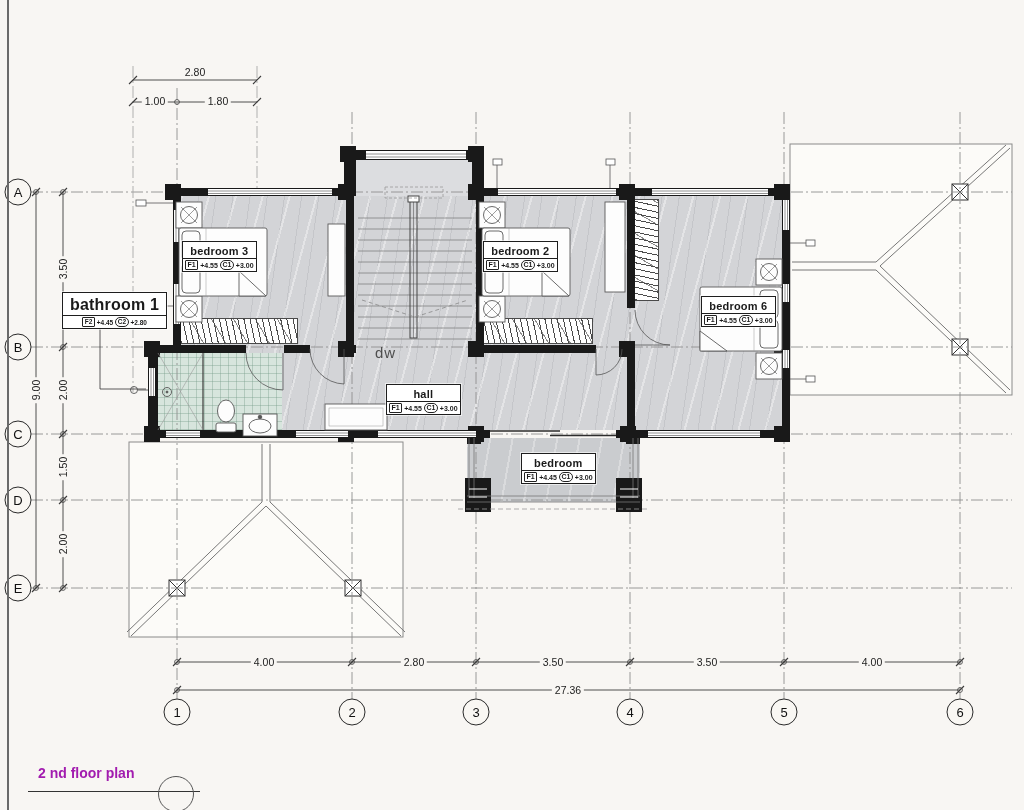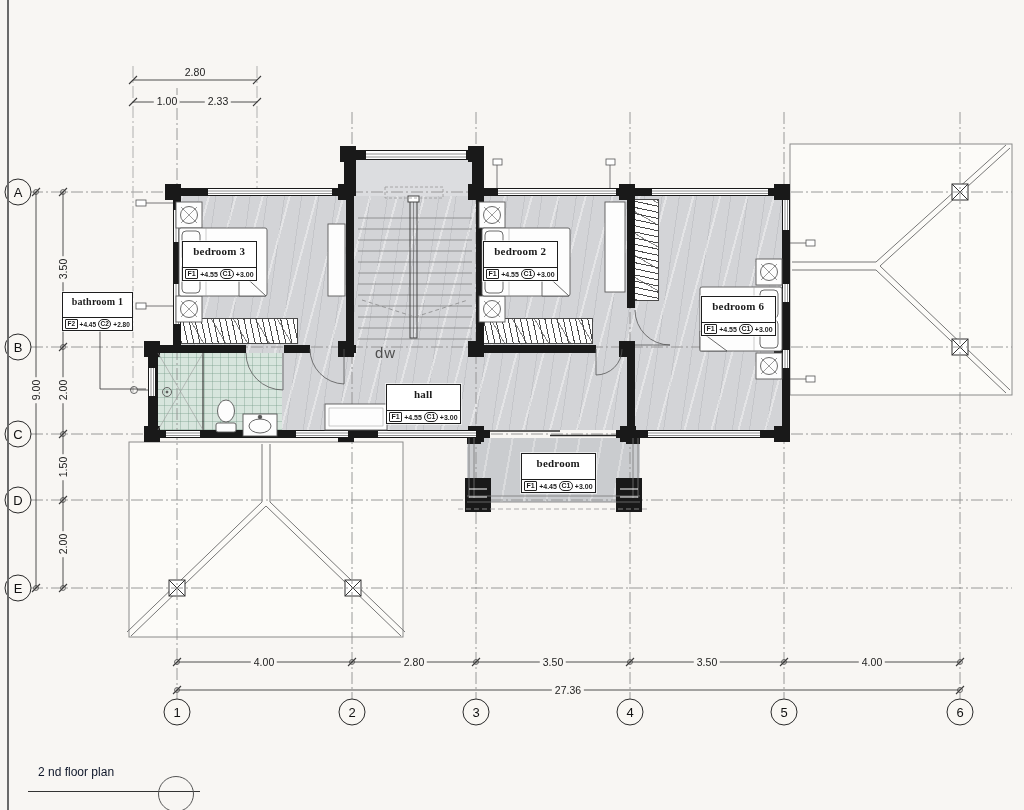--- a/index.html
+++ b/index.html
@@ -21,34 +21,34 @@
   .ward-h{background-image:repeating-linear-gradient(78deg,#4a4a4a 0 1px,transparent 1px 6px),
                            repeating-linear-gradient(60deg,#8a8a8a 0 1px,transparent 1px 19px);}
   .ward-v{background-image:repeating-linear-gradient(12deg,#4a4a4a 0 1px,transparent 1px 6px),
                            repeating-linear-gradient(30deg,#8a8a8a 0 1px,transparent 1px 19px);}
   .ward-b3{left:180px;top:318px;width:118px;height:26px;}
   .ward-b2{left:481px;top:318px;width:112px;height:26px;}
   .ward-b1{left:634px;top:199px;width:25px;height:102px;}
   svg#draw{position:absolute;left:0;top:0;z-index:2;}
   .rlabel{position:absolute;z-index:3;background:#fff;border:1.6px solid #1e1e1e;text-align:center;
           box-shadow:0 0 0 1px rgba(255,255,255,.6);}
-  .rname{font-size:11px;font-weight:bold;letter-spacing:.2px;padding:3px 7px 10px;border-bottom:1.4px solid #1e1e1e;white-space:nowrap;font-family:Liberation Serif, serif;}
+  .rname{font-size:11px;font-weight:bold;letter-spacing:.2px;padding:3px 7px 1px;border-bottom:1.4px solid #1e1e1e;white-space:nowrap;}
   .rinfo{display:flex;align-items:center;justify-content:center;gap:2px;font-size:7px;font-weight:bold;
          padding:1px 2px;white-space:nowrap;}
   .tag{border:.9px solid #222;padding:0 1.5px;line-height:8px;}
   .tag.sq{border-radius:1px;}
   .tag.ov{border-radius:6px;}
   .dim{position:absolute;z-index:3;transform:translate(-50%,-50%);background:#f8f6f3;padding:0 3px;
        font-size:10.5px;color:#222;white-space:nowrap;}
   .dim.v{transform:translate(-50%,-50%) rotate(-90deg);}
   .bub{position:absolute;z-index:3;width:25px;height:25px;border:1.4px solid #2a2a2a;border-radius:50%;
        transform:translate(-50%,-50%);display:flex;align-items:center;justify-content:center;
        font-size:13px;color:#111;background:rgba(248,246,243,.92);}
   .dw{position:absolute;z-index:3;font-size:15px;color:#4e4e4e;letter-spacing:1px;}
-  .ttl{position:absolute;z-index:3;font-size:12px;color:#0f172a;}
+  .ttl{position:absolute;z-index:3;font-size:14px;color:#a21caf;font-weight:bold;}
   .ttl-line{position:absolute;z-index:3;height:1.4px;background:#333;}
   .ttl-circ{position:absolute;z-index:3;border:1.2px solid #555;border-radius:50%;background:transparent;}
   .page-edge{position:absolute;left:7px;top:0;width:1.5px;height:810px;background:#6a6a6a;z-index:3;}
 </style>
 </head>
 <body>
 
 <div id="canvas">
 
   <div class="floor floor-main"></div>
@@ -292,22 +292,22 @@
   <div class="bub" style="left:630px;top:712px">4</div>
   <div class="bub" style="left:784px;top:712px">5</div>
   <div class="bub" style="left:960px;top:712px">6</div>
   <div class="bub" style="left:18px;top:192px">A</div>
   <div class="bub" style="left:18px;top:347px">B</div>
   <div class="bub" style="left:18px;top:434px">C</div>
   <div class="bub" style="left:18px;top:500px">D</div>
   <div class="bub" style="left:18px;top:588px">E</div>
 
   <span class="dim" style="left:195px;top:72px">2.80</span>
-  <span class="dim" style="left:167px;top:101px">1.00</span>
-  <span class="dim" style="left:218px;top:101px">2.33</span>
+  <span class="dim" style="left:155px;top:101px">1.00</span>
+  <span class="dim" style="left:218px;top:101px">1.80</span>
   <span class="dim" style="left:264px;top:662px">4.00</span>
   <span class="dim" style="left:414px;top:662px">2.80</span>
   <span class="dim" style="left:553px;top:662px">3.50</span>
   <span class="dim" style="left:707px;top:662px">3.50</span>
   <span class="dim" style="left:872px;top:662px">4.00</span>
   <span class="dim" style="left:568px;top:690px">27.36</span>
   <span class="dim v" style="left:63px;top:269px">3.50</span>
   <span class="dim v" style="left:63px;top:390px">2.00</span>
   <span class="dim v" style="left:63px;top:467px">1.50</span>
   <span class="dim v" style="left:63px;top:544px">2.00</span>
@@ -334,21 +334,21 @@
   <div class="rlabel" style="left:701px;top:296px">
     <div class="rname">bedroom 6</div>
     <div class="rinfo">
       <span class="tag sq">F1</span>
       <span>+4.55</span>
       <span class="tag ov">C1</span>
       <span>+3.00</span>
     </div>
   </div>
   <div class="rlabel" style="left:62px;top:292px">
-    <div class="rname" style="font-size:10px">bathroom 1</div>
+    <div class="rname" style="font-size:16px">bathroom 1</div>
     <div class="rinfo" style="font-size:6.5px">
       <span class="tag sq">F2</span>
       <span>+4.45</span>
       <span class="tag ov">C2</span>
       <span>+2.80</span>
     </div>
   </div>
   <div class="rlabel" style="left:386px;top:384px">
     <div class="rname">hall</div>
     <div class="rinfo">

